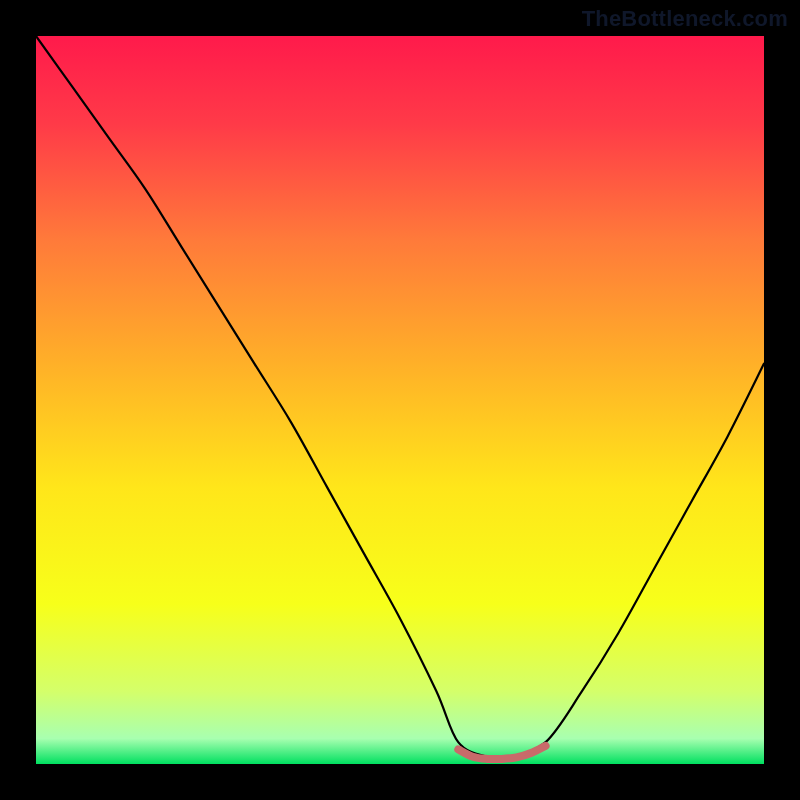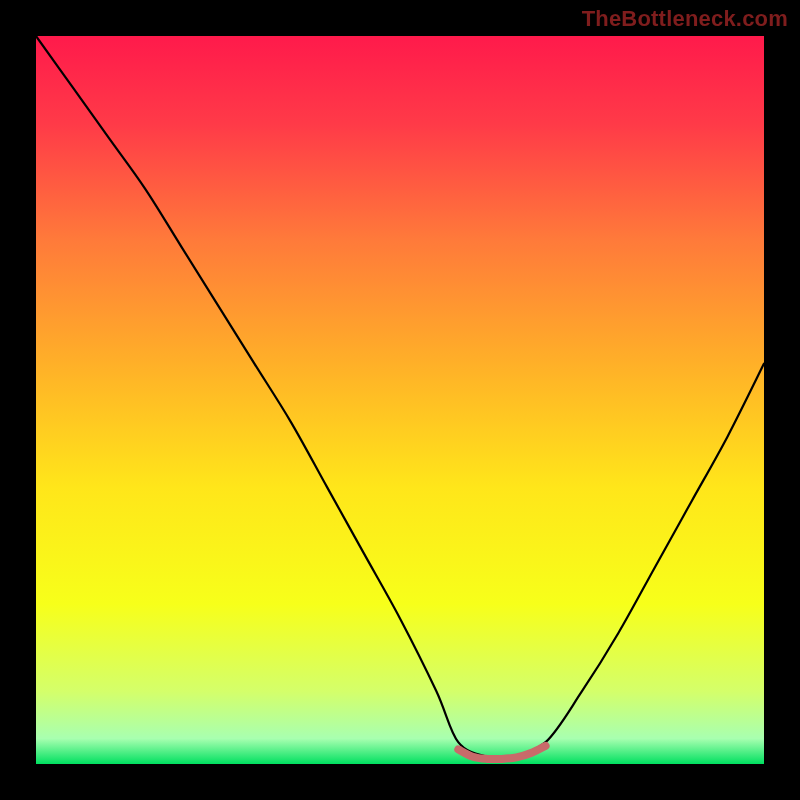--- a/index.html
+++ b/index.html
@@ -14,21 +14,21 @@
     position: relative;
     width: 800px;
     height: 800px;
   }
   .watermark {
     position: absolute;
     top: 6px;
     right: 12px;
     font-size: 22px;
     font-weight: bold;
-    color: #7f1d1d;
+    color: #0f172a;
     letter-spacing: 0.2px;
     z-index: 10;
   }
   svg.plot {
     position: absolute;
     top: 0;
     left: 0;
     width: 800px;
     height: 800px;
   }

